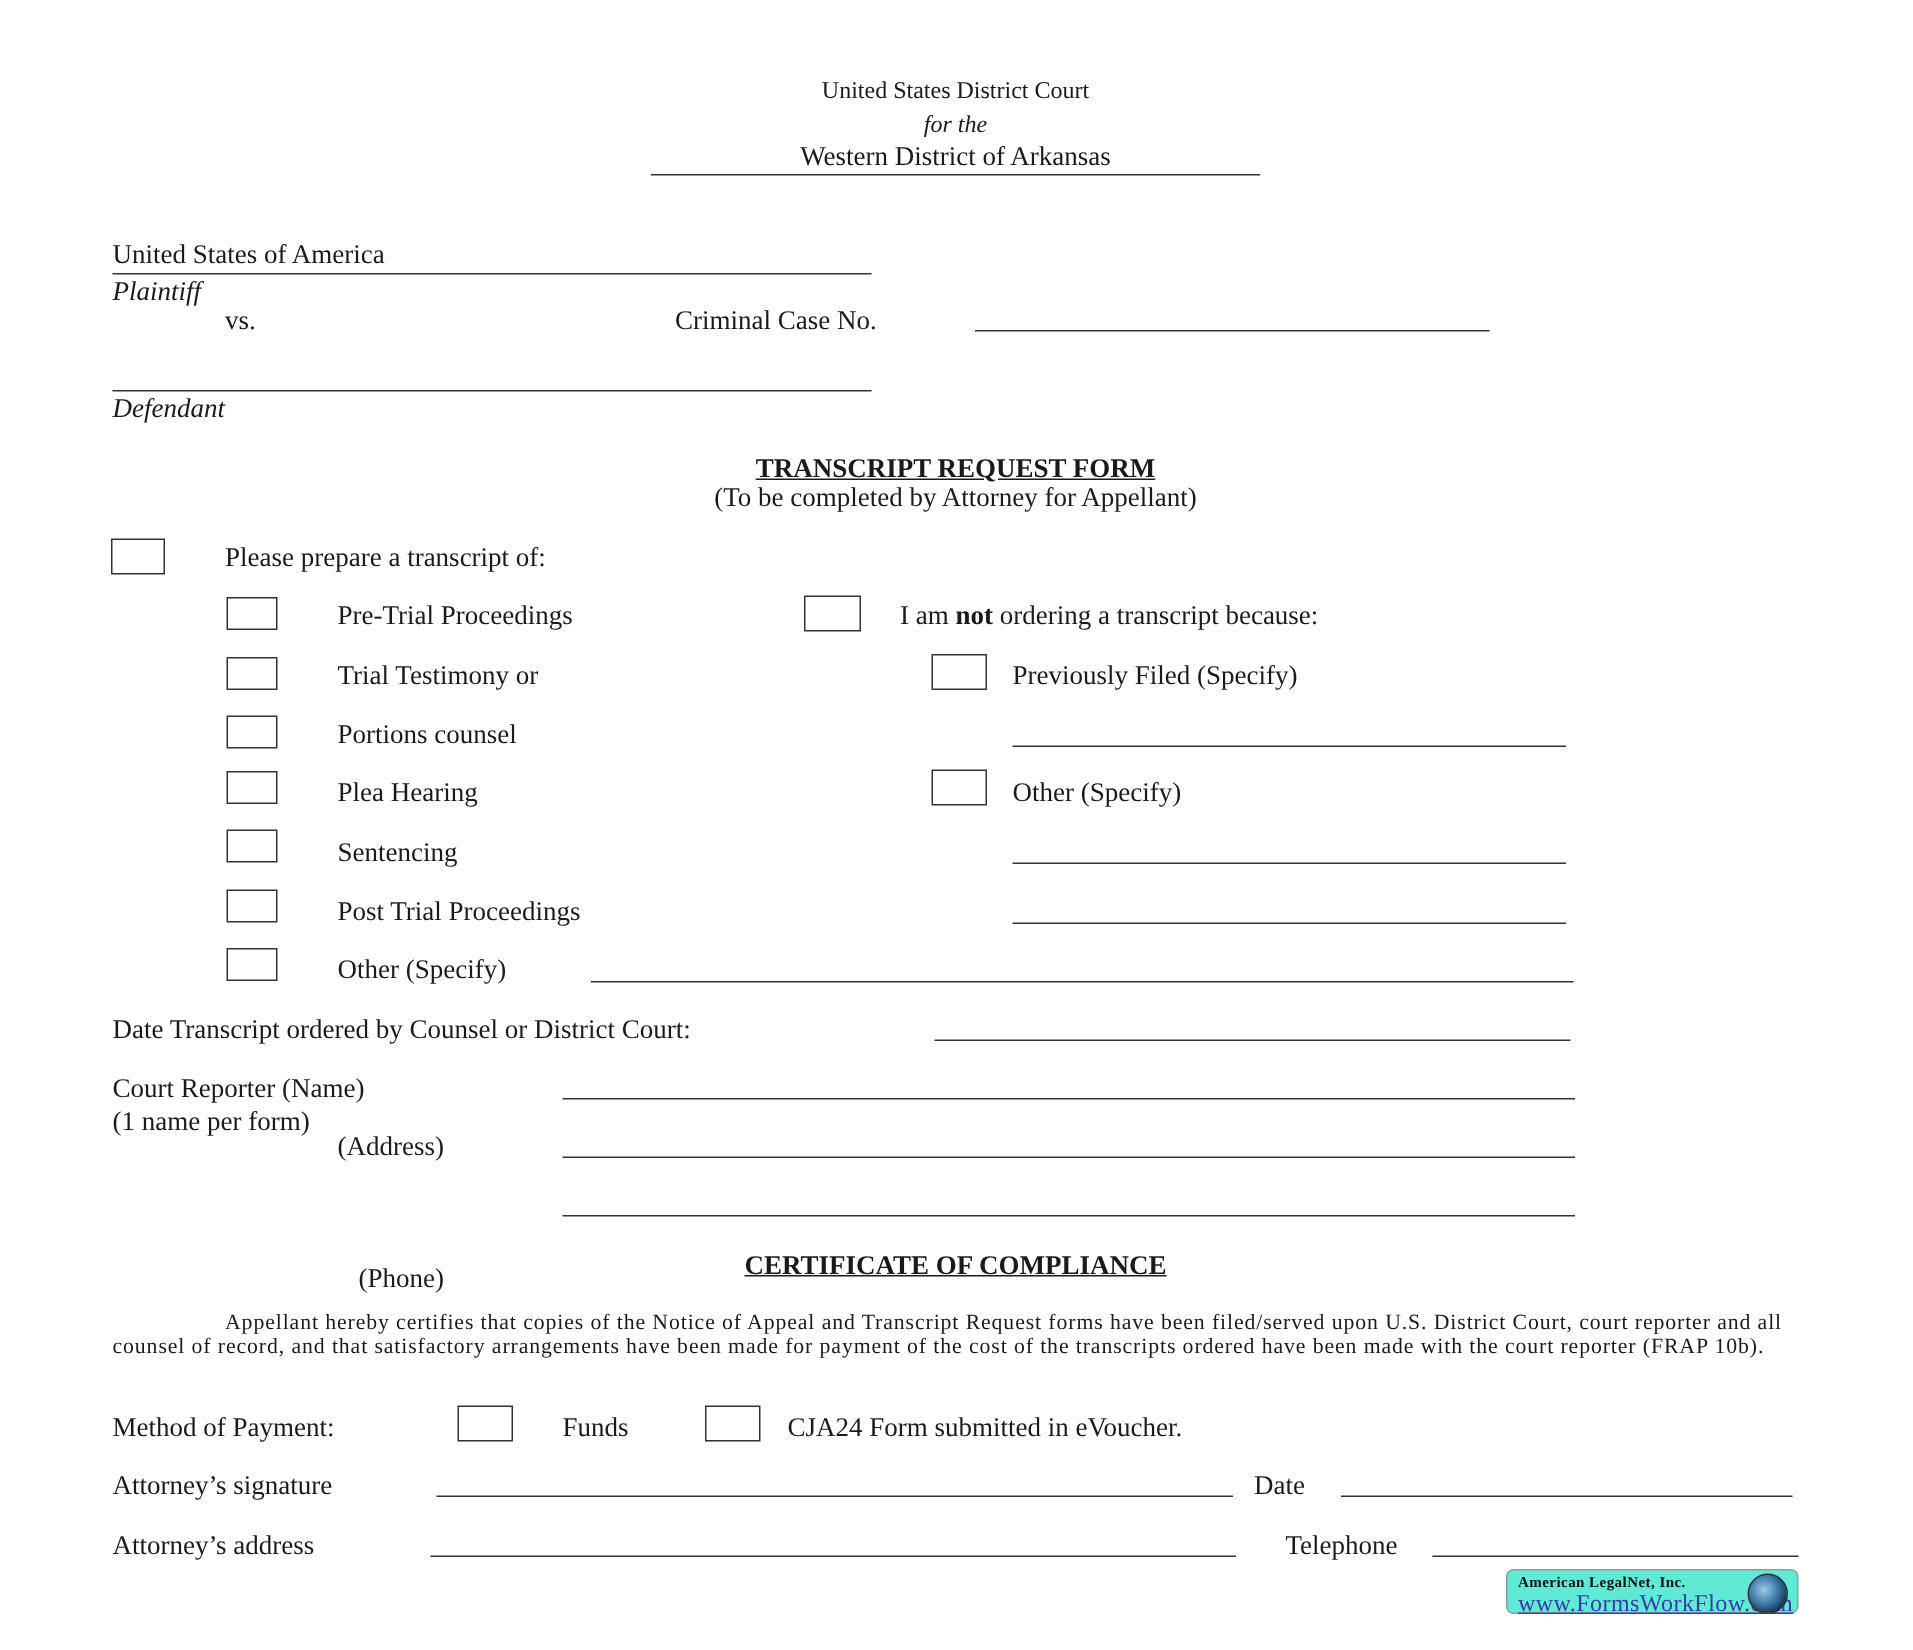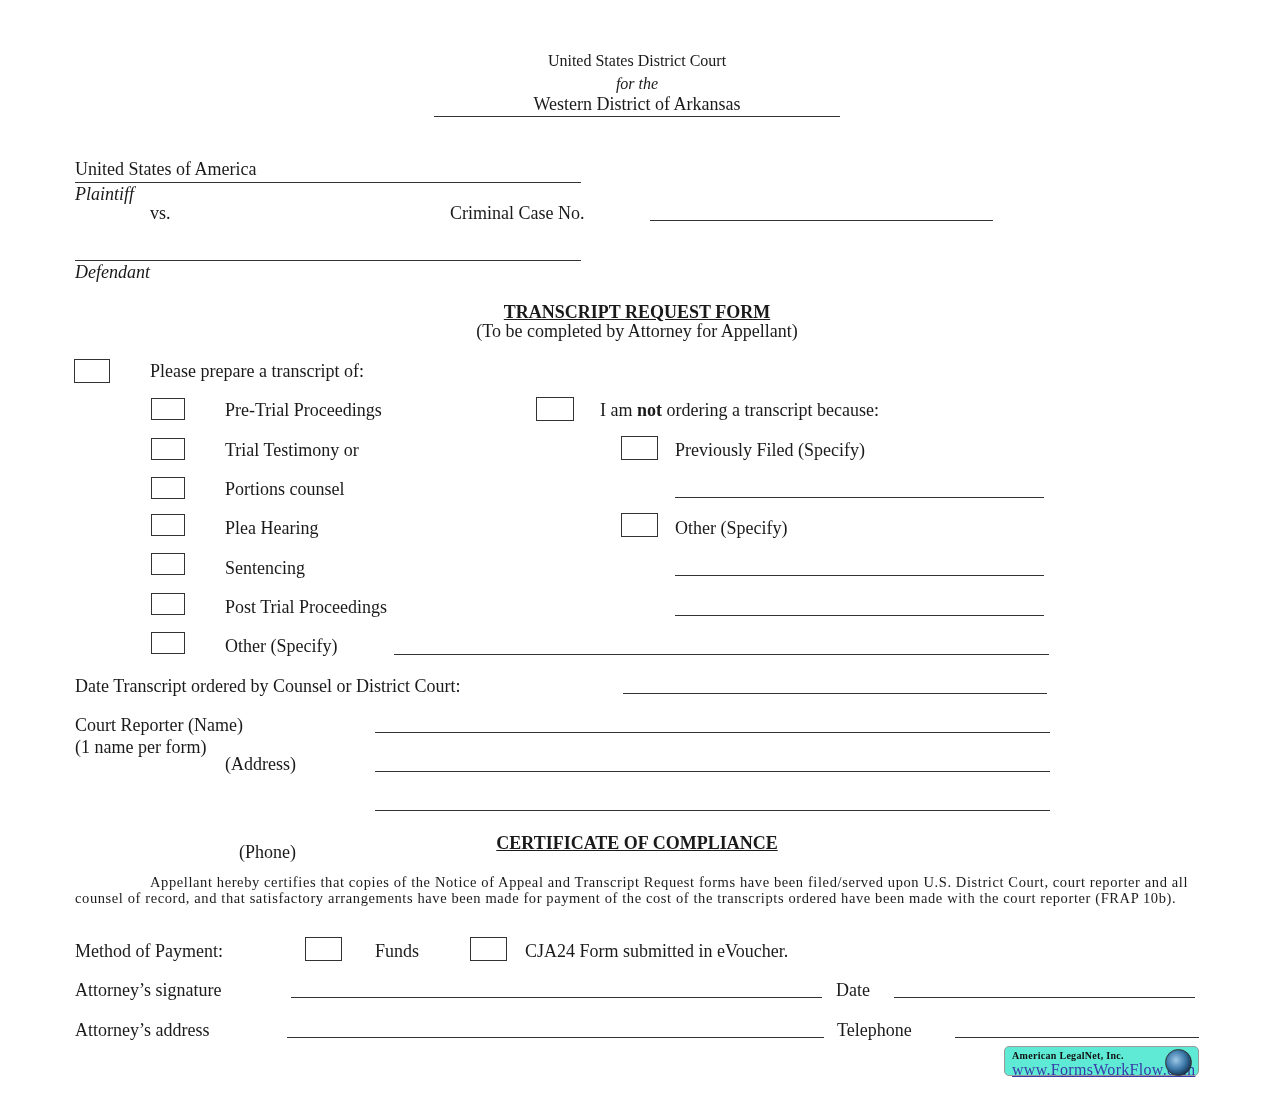--- a/index.html
+++ b/index.html
@@ -107,20 +107,20 @@
 <div class="cb" style="left:470px; top:937px; width:37px; height:24px;"></div>
 <div class="abs t18" style="left:525px; top:941px;">CJA24 Form submitted in eVoucher.</div>
 
 <div class="abs t18" style="left:75px; top:980px;">Attorney’s signature</div>
 <div class="line" style="left:291px; top:997px; width:531px;"></div>
 <div class="abs t18" style="left:836px; top:980px;">Date</div>
 <div class="line" style="left:894px; top:997px; width:301px;"></div>
 
 <div class="abs t18" style="left:75px; top:1020px;">Attorney’s address</div>
 <div class="line" style="left:287px; top:1037px; width:537px;"></div>
-<div class="abs t18" style="left:837px; top:1020px;">Telephone</div>
+<div class="abs t18" style="left:857px; top:1020px;">Telephone</div>
 <div class="line" style="left:955px; top:1037px; width:244px;"></div>
 
 <div class="logo">
   <div class="logo-name">American LegalNet, Inc.</div>
   <div class="logo-url">www.FormsWorkFlow.com</div>
   <div class="globe"></div>
 </div>
 
 </body></html>

